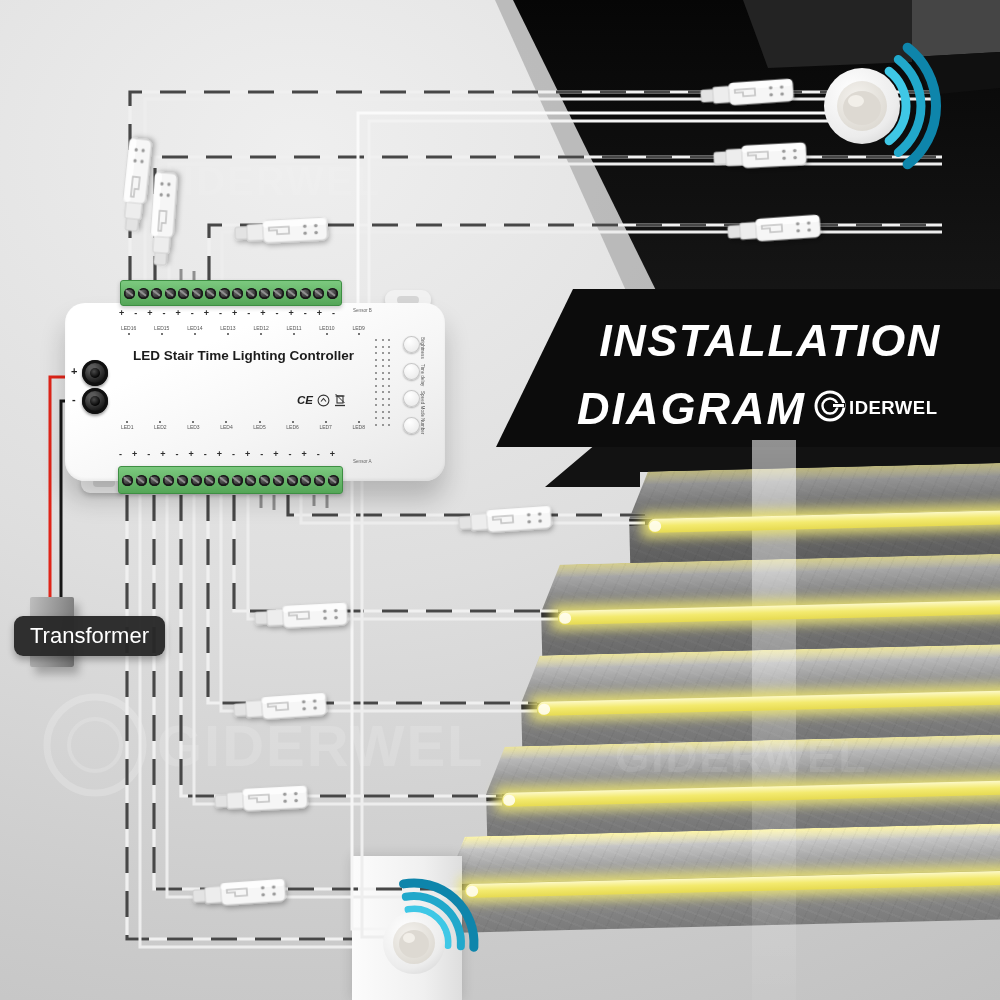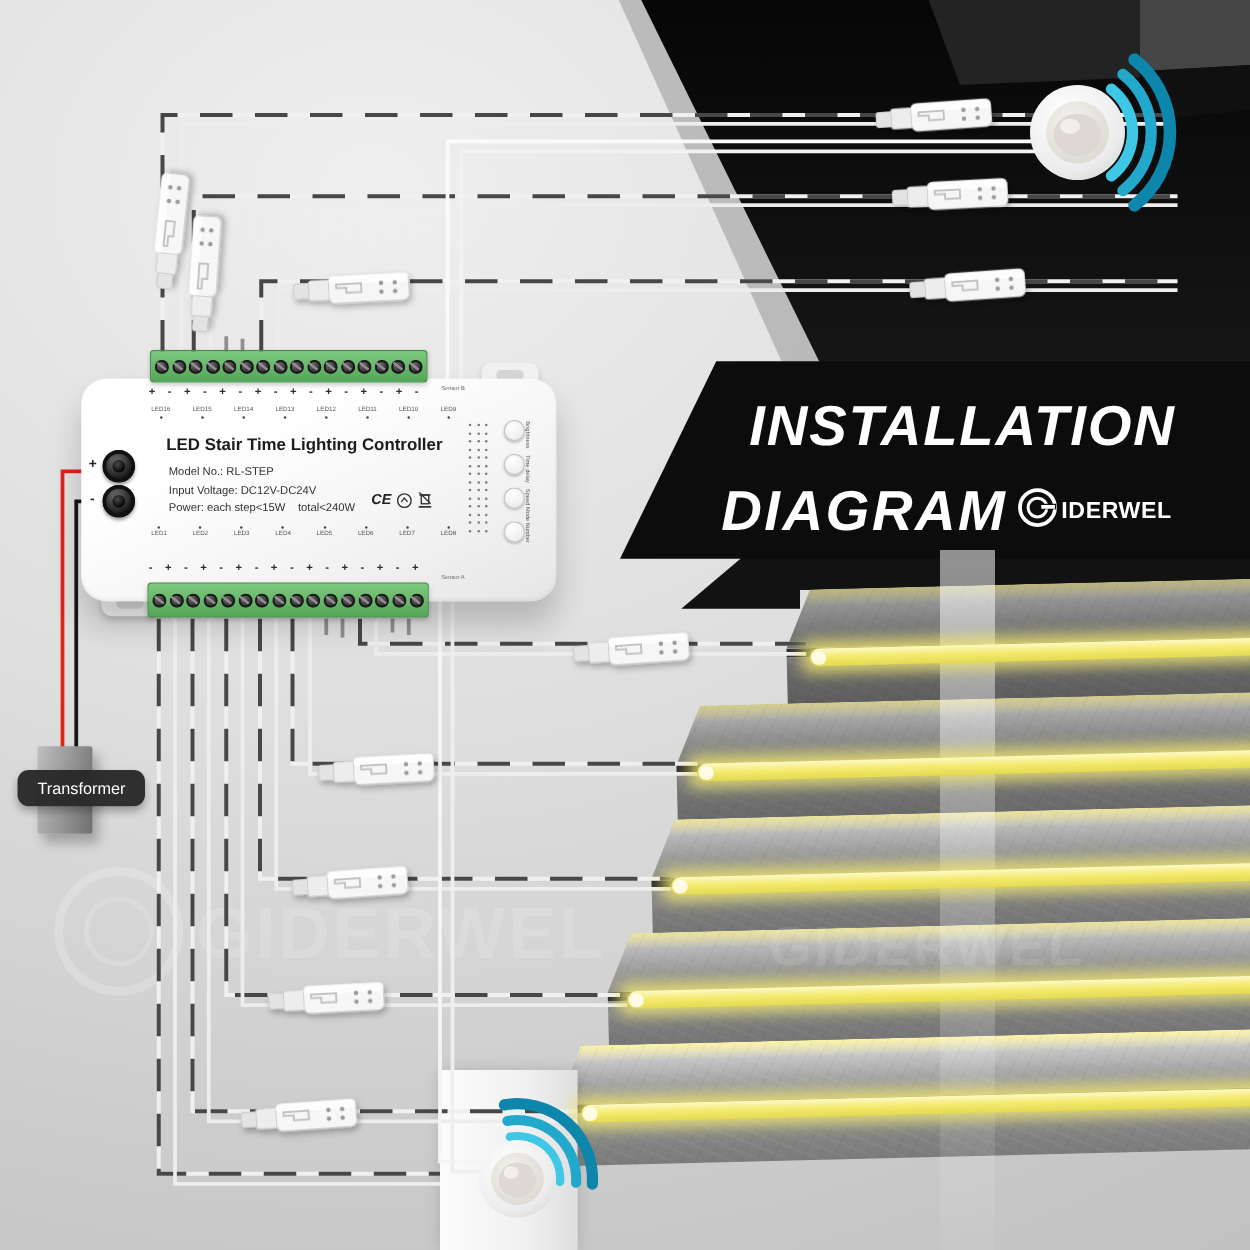--- a/index.html
+++ b/index.html
@@ -74,21 +74,21 @@
     grid-template-columns:repeat(3,1fr);gap:4.5px 4px;width:16px;}
   .dgrid .idot{width:2px;height:2px;border-radius:50%;background:#787878;}
   .slab{position:absolute;font-size:4.6px;color:#666;}
   .slab.b{left:288px;top:5px;} .slab.a{left:288px;top:156px;}
 
   
   .tbox{position:absolute;left:30px;top:597px;width:44px;height:70px;border-radius:2px;
     background:linear-gradient(100deg,#bebebe,#949494 55%,#6f6f6f);
     box-shadow:5px 7px 9px rgba(0,0,0,.25);}
   .tlabel{position:absolute;left:14px;top:616px;padding:7px 16px;border-radius:9px;
-    background:rgba(40,40,40,.96);color:#fff;font-size:13px;
+    background:rgba(40,40,40,.96);color:#fff;font-size:22px;
     box-shadow:0 4px 7px rgba(0,0,0,.3);}
 </style>
 </head>
 <body>
 
 <div class="stage">
 
   <svg class="layer" viewBox="0 0 1000 1000">
     <defs>
       <linearGradient id="dkg" x1="0" y1="0" x2="0" y2="1">
@@ -475,23 +475,20 @@
         <span class="dot"></span>
         <span>LED7</span>
       </span>
         <span class="ledcell">
         <span class="dot"></span>
         <span>LED8</span>
       </span>
       </div>
 
     <div class="ctitle">LED Stair Time Lighting Controller</div>
-    <div class="specs"><span>Model No.: RL-STEP</span>
-<span>Input Voltage: DC12V-DC24V</span>
-<span>Power: each step&lt;15W    total&lt;240W</span></div>
 
     <div class="certs">
       <span>CE</span>
       <svg width="13" height="13" viewBox="0 0 13 13">
         <circle cx="6.5" cy="6.5" r="5.4" fill="none" stroke="#333" stroke-width="1.1"></circle>
         <path d="M4,7.5 l2.5,-3 l2.5,3" fill="none" stroke="#333" stroke-width="1.1"></path>
       </svg>
       <svg width="12" height="14" viewBox="0 0 12 14">
         <rect x="3" y="3" width="6" height="7" fill="none" stroke="#333" stroke-width="1.1"></rect>
         <line x1="1.5" y1="3" x2="10.5" y2="3" stroke="#333" stroke-width="1.1"></line>

